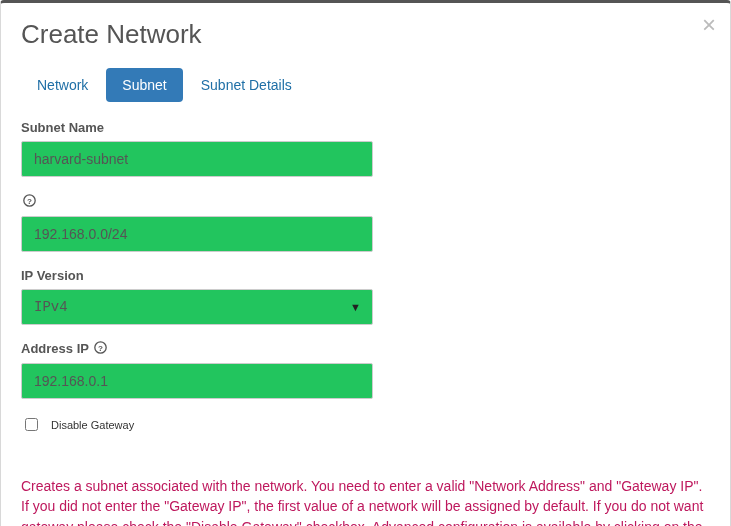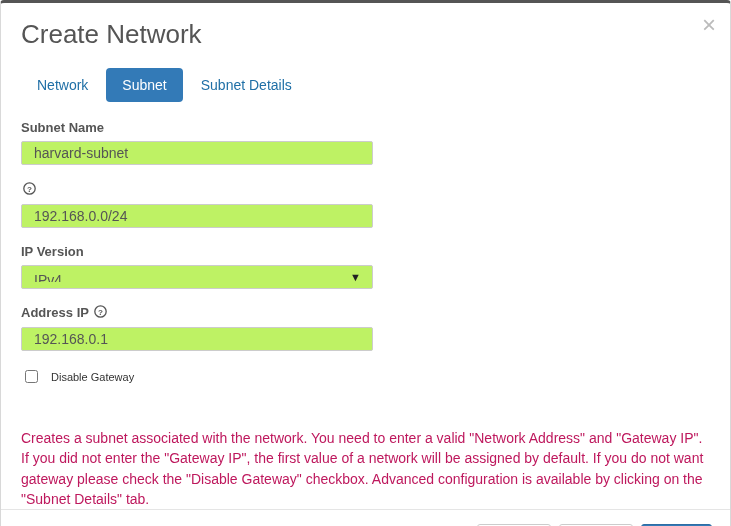--- a/index.html
+++ b/index.html
@@ -80,44 +80,45 @@
     font-weight: 600;
   }
   .help-icon {
     display: inline-block;
     vertical-align: middle;
     margin-left: 2px;
     color: #555;
   }
   .form-control {
     width: 100%;
-    height: 24px;
+    height: 36px;
     padding: 6px 12px;
     font-size: 14px;
     color: #555;
-    background: #bef264;
+    background: #22c55e;
     border: 1px solid #ccc;
     border-radius: 2px;
     font-family: inherit;
   }
   .select-wrap { position: relative; }
   .select-wrap .caret {
     position: absolute;
     right: 12px;
     top: 50%;
     transform: translateY(-50%);
     pointer-events: none;
     color: #222;
     font-size: 11px;
   }
   select.form-control {
     -webkit-appearance: none;
     -moz-appearance: none;
     appearance: none;
     padding-right: 32px;
+    font-family: Liberation Mono, monospace;
   }
   .checkbox-row {
     display: flex;
     align-items: center;
     gap: 10px;
     margin-top: 4px;
     margin-bottom: 24px;
   }
   .checkbox-row input { width: 13px; height: 13px; }
   .checkbox-row label { font-size: 11px; color: #333; }

